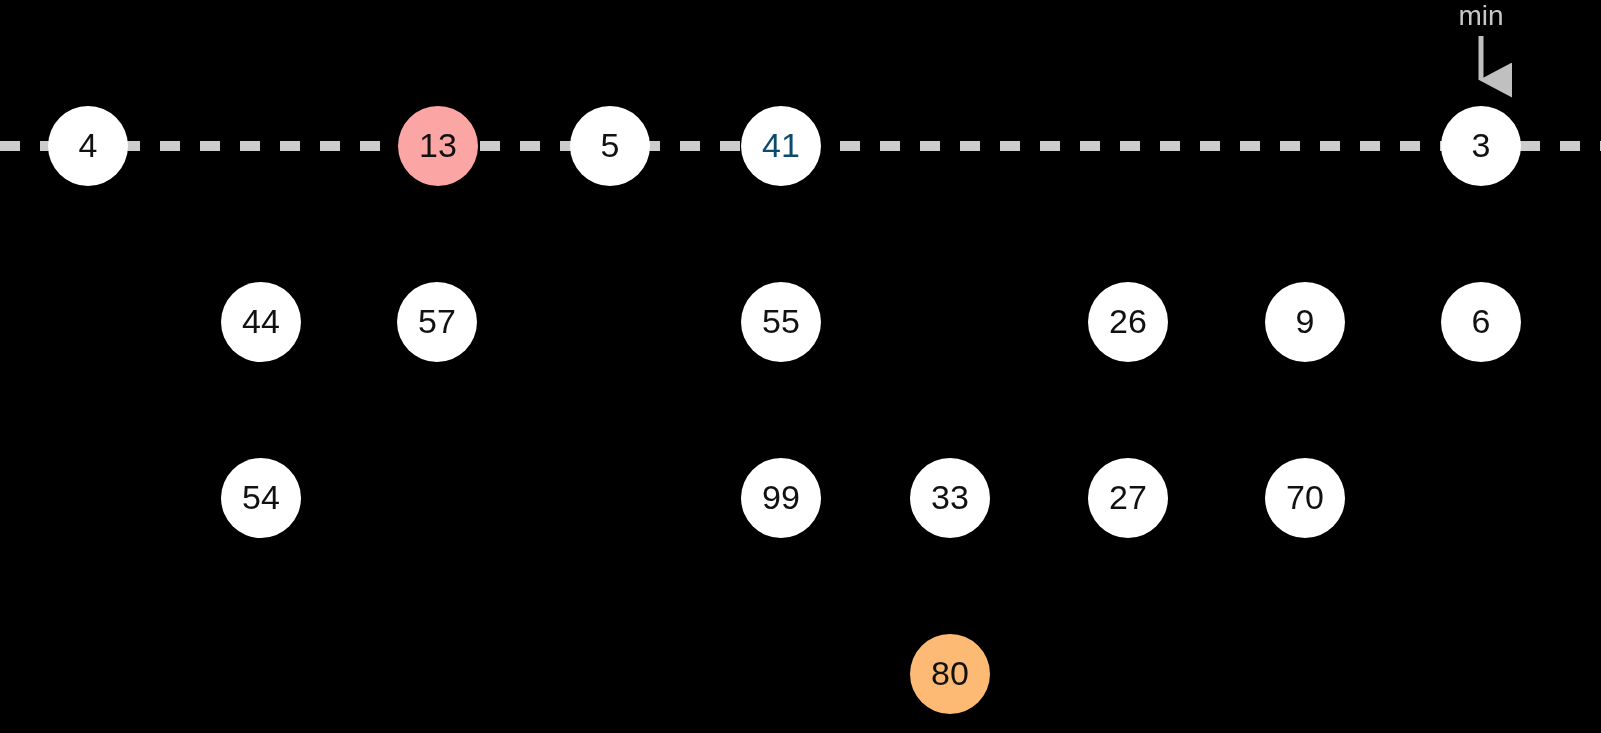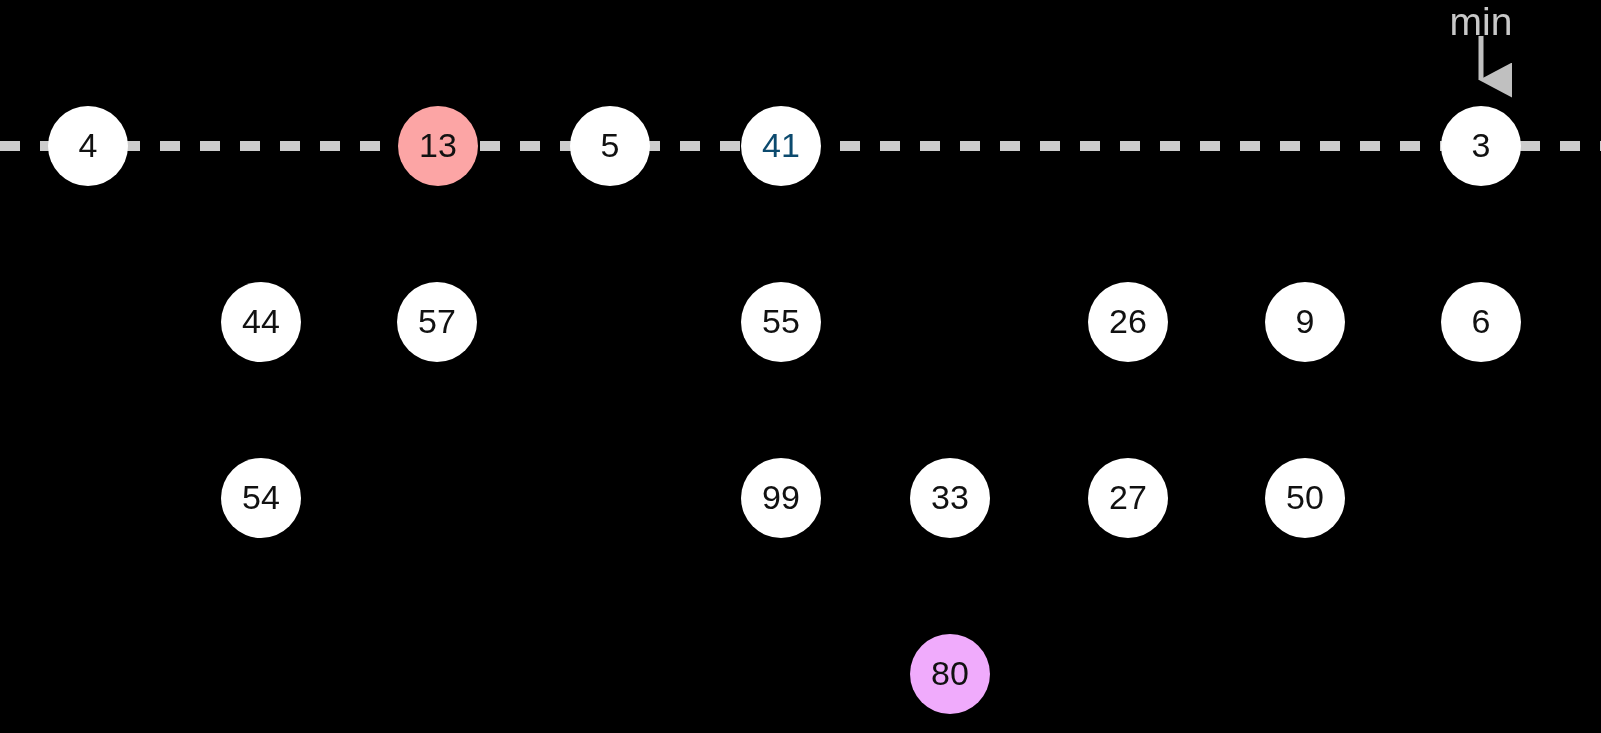--- a/index.html
+++ b/index.html
@@ -41,21 +41,21 @@
     user-select: none;
   }
   .node-label {
     display: block;
     transform: translateY(-1px);
   }
   .annotation {
     position: absolute;
     color: #c8c8c8;
     font-family: "Liberation Sans", sans-serif;
-    font-size: 39px;
+    font-size: 28px;
     line-height: 1;
     transform: translateX(-50%);
     white-space: nowrap;
     user-select: none;
   }
 </style>
 </head>
 <body>
 
 <div id="canvas" style="width: 1601px; height: 733px; background: rgb(0, 0, 0);">
@@ -114,23 +114,23 @@
       <div class="node" style="left: 781px; top: 498px; width: 80px; height: 80px; margin-left: -40px; margin-top: -40px; background: rgb(255, 255, 255); color: rgb(17, 17, 17);">
         <span class="node-label">99</span>
       </div>
       <div class="node" style="left: 950px; top: 498px; width: 80px; height: 80px; margin-left: -40px; margin-top: -40px; background: #ffffff; color: rgb(17, 17, 17);">
         <span class="node-label">33</span>
       </div>
       <div class="node" style="left: 1128px; top: 498px; width: 80px; height: 80px; margin-left: -40px; margin-top: -40px; background: rgb(255, 255, 255); color: rgb(17, 17, 17); align-items: center;">
         <span class="node-label">27</span>
       </div>
       <div class="node" style="left: 1305px; top: 498px; width: 80px; height: 80px; margin-left: -40px; margin-top: -40px; background: rgb(255, 255, 255); color: rgb(17, 17, 17);">
-        <span class="node-label">50</span>
+        <span class="node-label">70</span>
       </div>
-      <div class="node" style="left: 950px; top: 674px; width: 80px; height: 80px; margin-left: -40px; margin-top: -40px; background: #f0abfc; color: rgb(17, 17, 17);">
+      <div class="node" style="left: 950px; top: 674px; width: 80px; height: 80px; margin-left: -40px; margin-top: -40px; background: #fdba74; color: rgb(17, 17, 17);">
         <span class="node-label">80</span>
       </div>
     </div>
   <div id="annotations-layer">
       <div class="annotation" style="left: 1481px; top: 2px; color: rgb(200, 200, 200);">min</div>
     </div>
 
 </div>
 
 </body></html>

